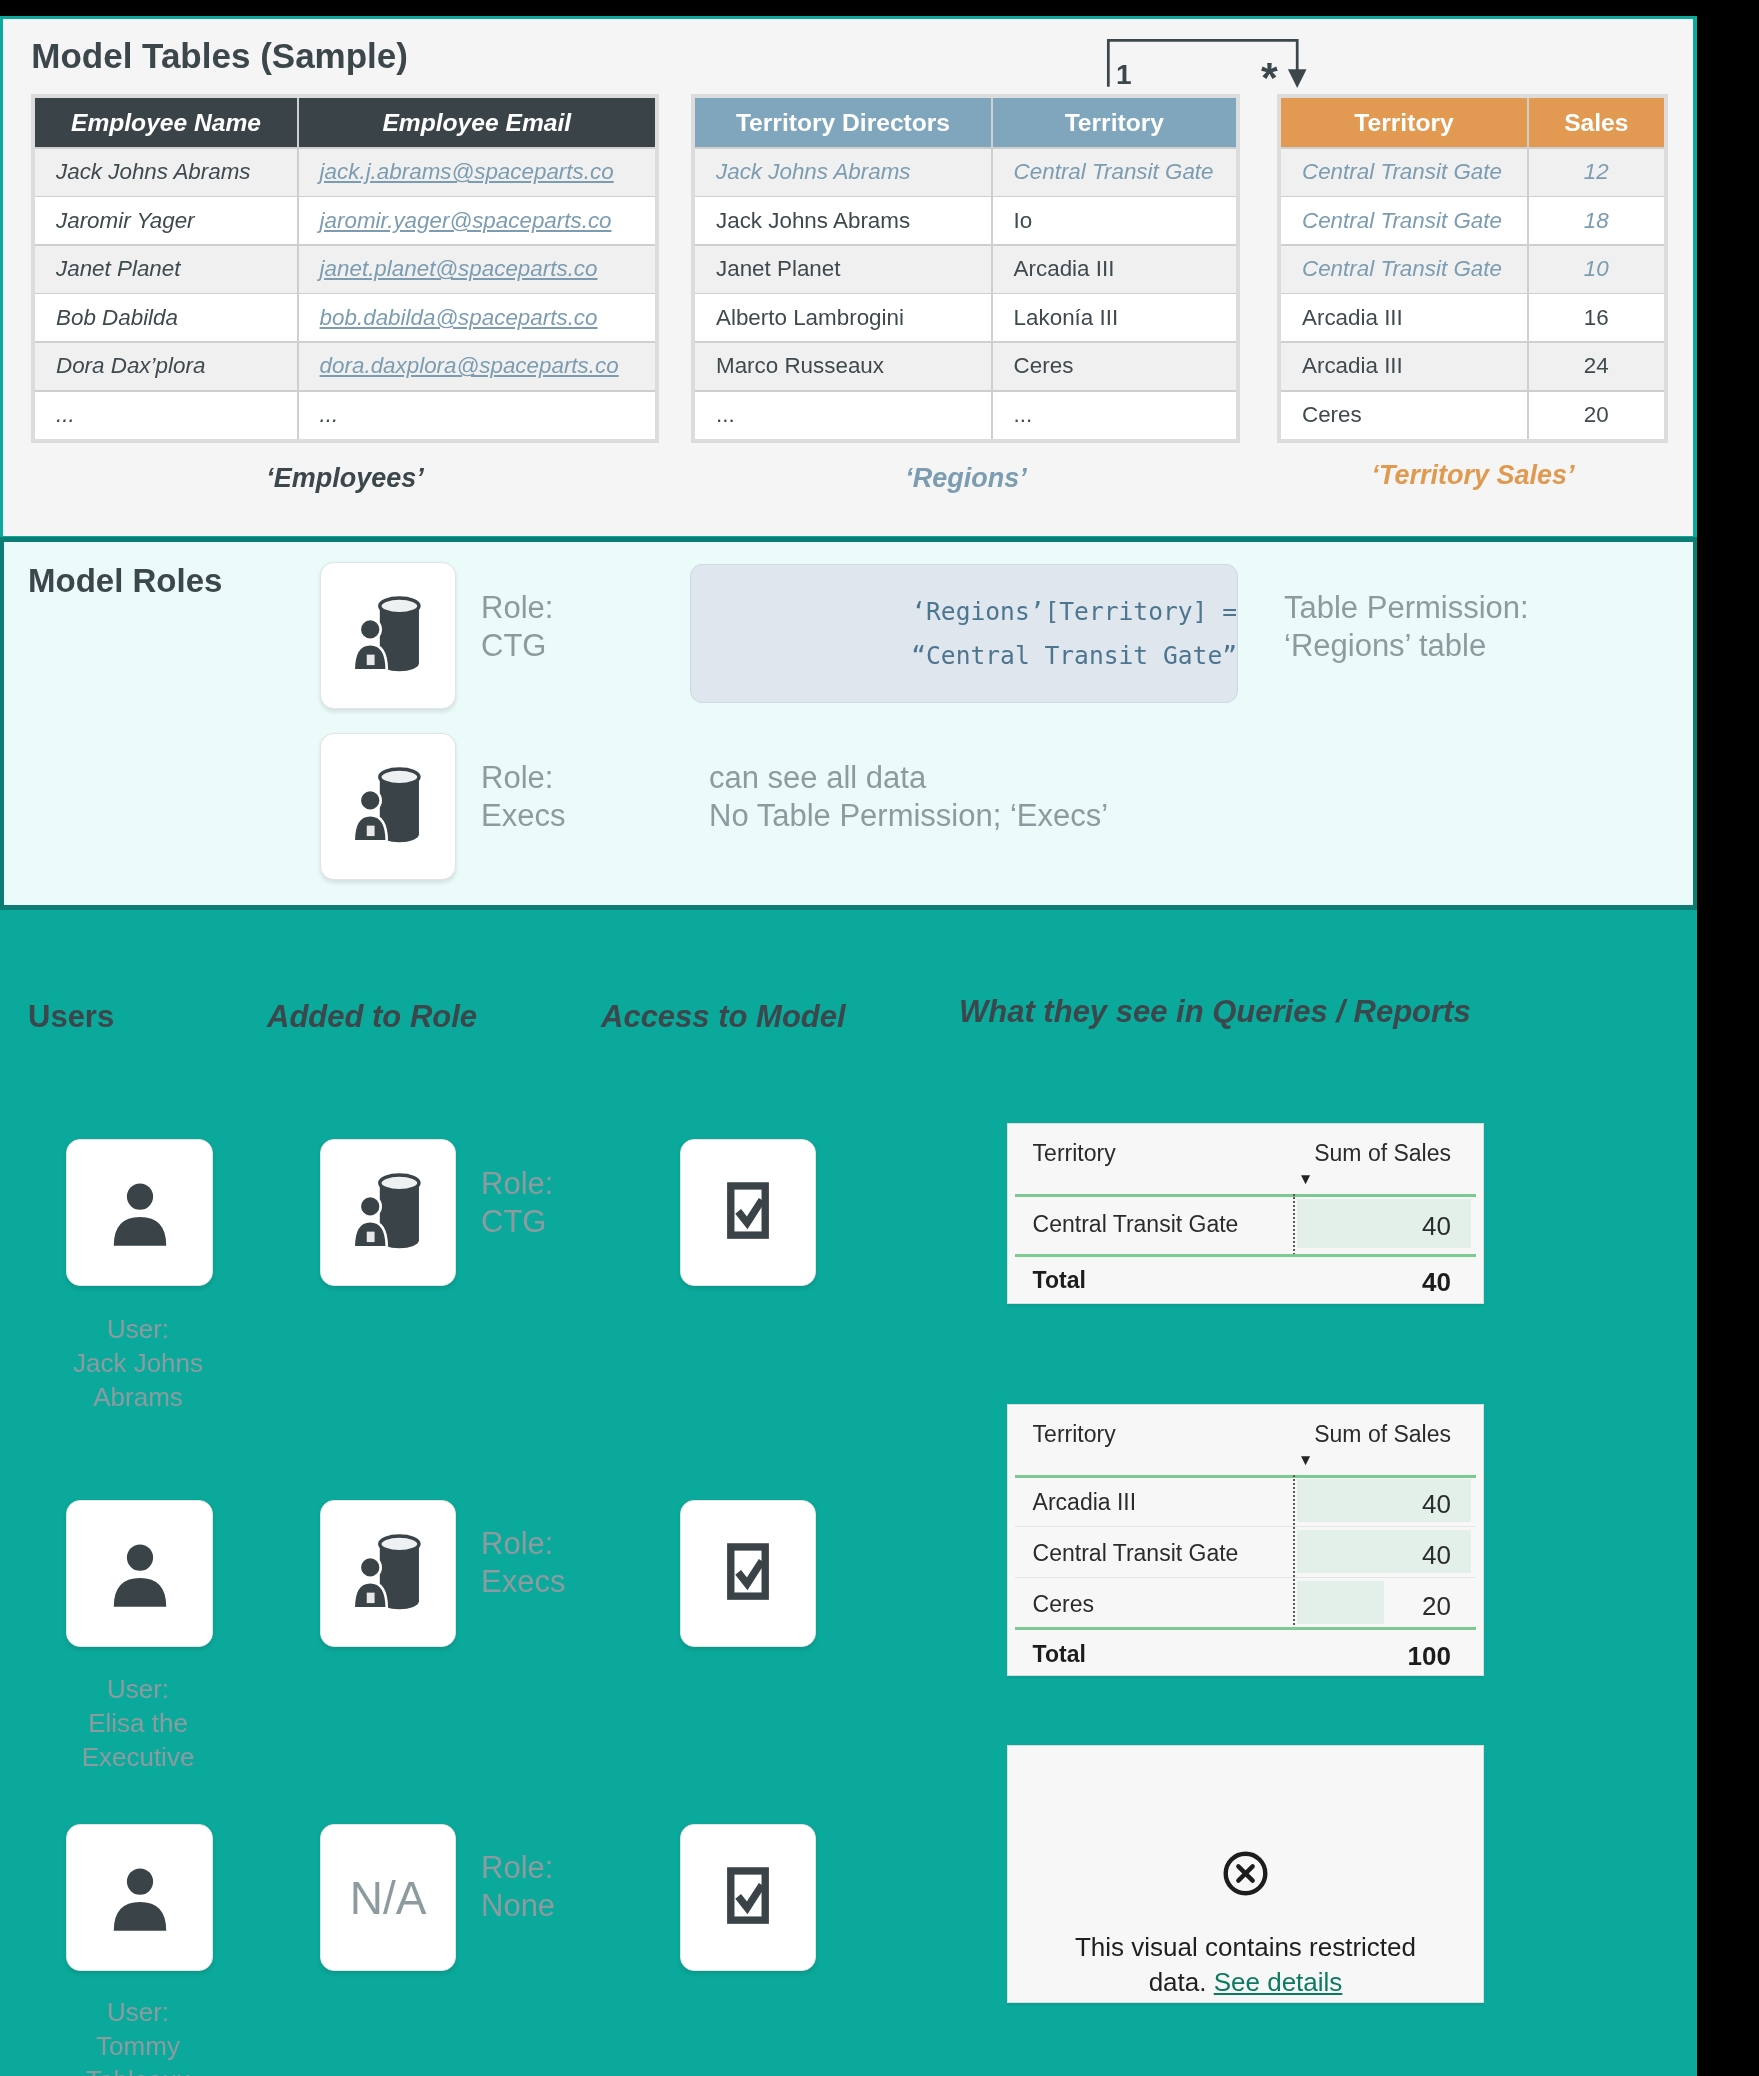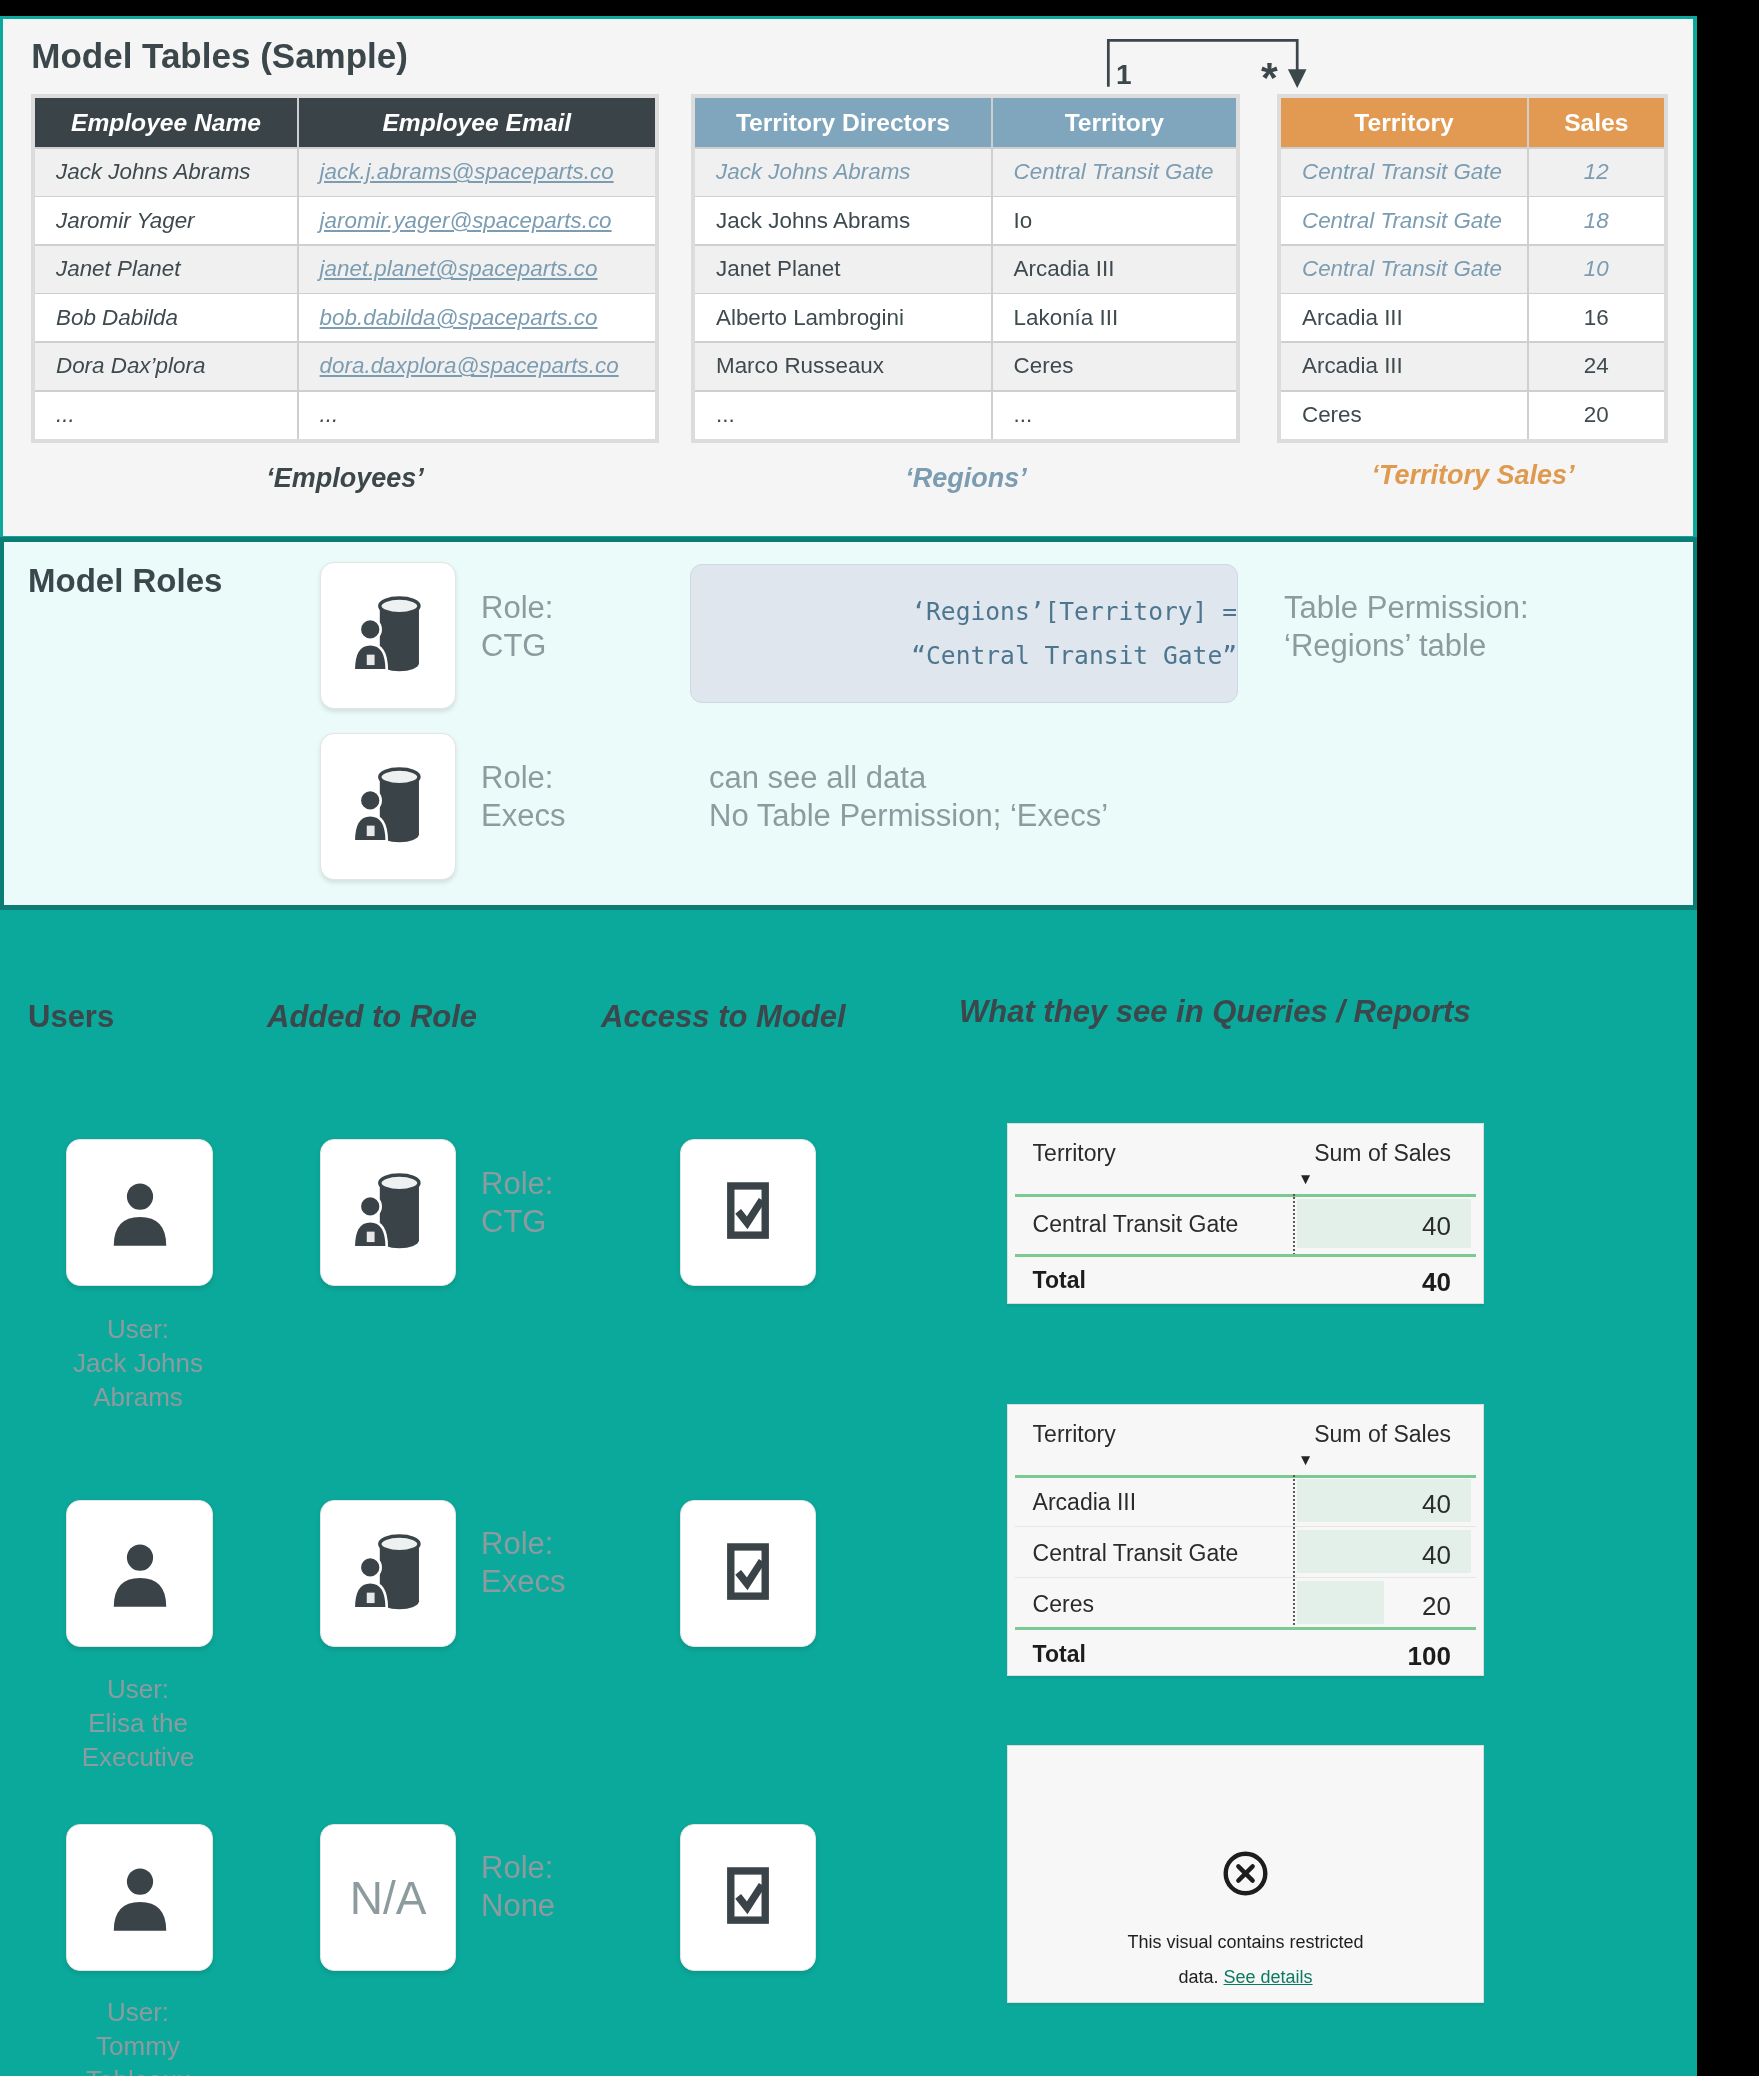--- a/index.html
+++ b/index.html
@@ -59,21 +59,21 @@
   .rep .hl{position:absolute;left:24.6px;top:16.4px;font-size:23px;color:#2b2b2b;}
   .rep .hr{position:absolute;right:32px;top:16.4px;font-size:23px;color:#2b2b2b;}
   .rep .tri{position:absolute;left:290px;top:46px;font-size:15.3px;color:#252423;}
   .rep .gline{position:absolute;left:6.6px;right:6.6px;height:2.7px;background:#7dc993;}
   .rep .dash{position:absolute;left:285px;width:0;border-left:2.2px dotted #5a5a5a;}
   .rep .bar{position:absolute;background:#e2f0e9;}
   .rep .rl{position:absolute;left:24.6px;font-size:23px;color:#2b2b2b;white-space:nowrap;}
   .rep .rv{position:absolute;right:32px;font-size:26px;color:#2b2b2b;}
   .rep .b{font-weight:bold;color:#1c1c1c;}
   .rep .rdiv{position:absolute;left:6.6px;right:6.6px;height:1.1px;background:#e6e6e6;}
-  .rep3-line{position:absolute;left:0;width:100%;text-align:center;font-size:18px;color:#1f1f1f;}
+  .rep3-line{position:absolute;left:0;width:100%;text-align:center;font-size:26px;color:#1f1f1f;}
   .rep3-line a{color:#0c7a5f;text-decoration:underline;cursor:pointer;}
   .cx{position:absolute;left:210px;top:100px;}
   svg{display:block;}
 </style>
 </head>
 <body>
 
 <div id="app">
   <div class="page">
 

